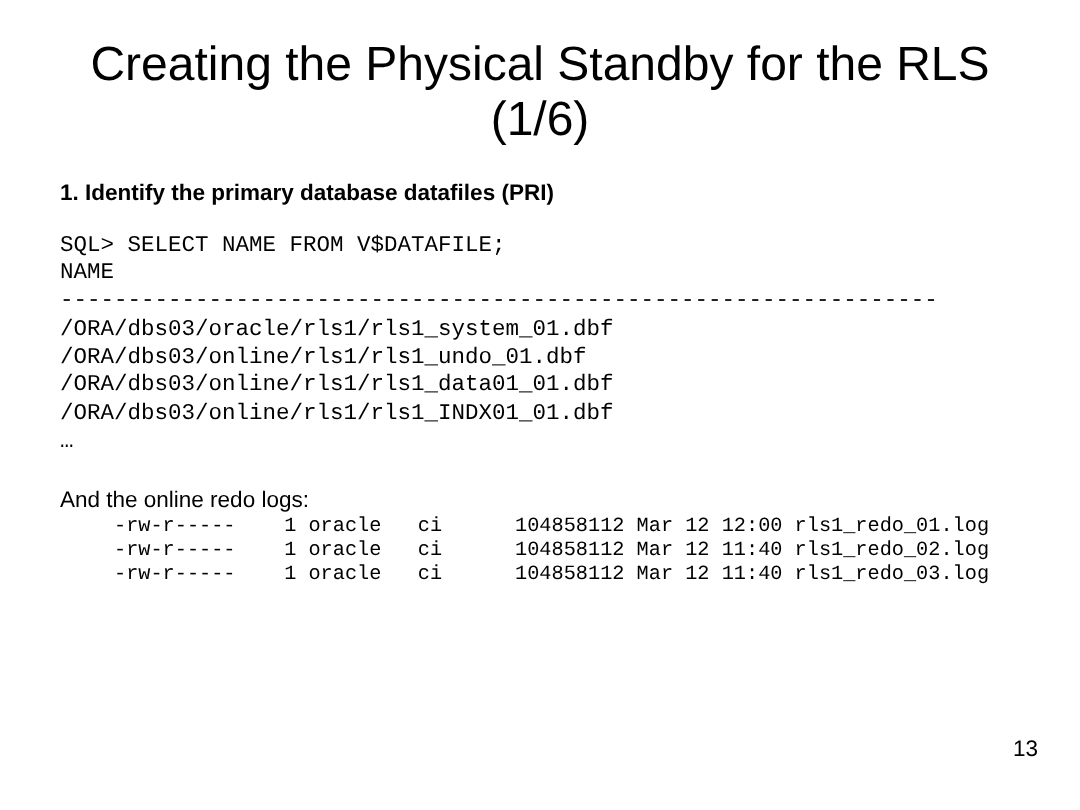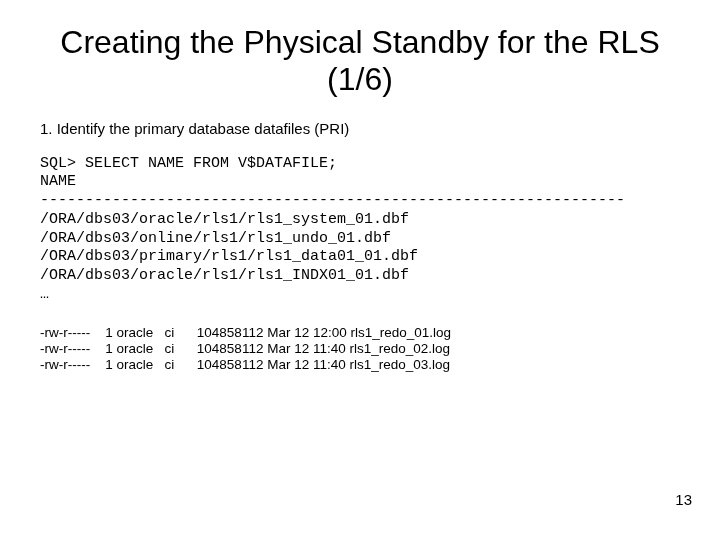--- a/index.html
+++ b/index.html
@@ -20,39 +20,40 @@
   }
   .title {
     font-size: 32px;
     font-weight: 400;
     text-align: center;
     margin: 4px 0 22px 0;
     line-height: 1.15;
   }
   .subhead {
     font-size: 15px;
-    font-weight: normal;
+    font-weight: bold;
     margin: 0 0 18px 0;
   }
   .code {
     font-family: "Courier New", Courier, monospace;
     font-size: 15px;
     white-space: pre;
     line-height: 1.25;
     margin-bottom: 20px;
   }
   .logs-intro {
     font-size: 15px;
     margin-bottom: 2px;
   }
   .logs {
-    font-family: Liberation Sans, sans-serif;
+    font-family: Liberation Mono, monospace;
     font-size: 13.5px;
     white-space: pre;
     line-height: 1.2;
+    margin-left: 36px;
   }
   .page-num {
     position: absolute;
     right: 28px;
     bottom: 16px;
     font-size: 15px;
   }
 </style>
 </head>
 <body>
@@ -61,24 +62,25 @@
 
   <h1 class="title">Creating the Physical Standby for the RLS (1/6)</h1>
 
   <div class="subhead">1. Identify the primary database datafiles (PRI)</div>
 
   <div class="code"><span>SQL&gt; SELECT NAME FROM V$DATAFILE;</span>
 <span>NAME</span>
 <span>-----------------------------------------------------------------</span>
 <span>/ORA/dbs03/oracle/rls1/rls1_system_01.dbf</span>
 <span>/ORA/dbs03/online/rls1/rls1_undo_01.dbf</span>
-<span>/ORA/dbs03/primary/rls1/rls1_data01_01.dbf</span>
-<span>/ORA/dbs03/oracle/rls1/rls1_INDX01_01.dbf</span>
+<span>/ORA/dbs03/online/rls1/rls1_data01_01.dbf</span>
+<span>/ORA/dbs03/online/rls1/rls1_INDX01_01.dbf</span>
 <span>…</span></div>
 
+  <div class="logs-intro">And the online redo logs:</div>
 
   <div class="logs"><span><span>-rw-r-----</span>    <span>1</span> <span>oracle</span>   <span>ci</span>      <span>104858112</span> <span>Mar 12 12:00</span> <span>rls1_redo_01.log</span></span>
 <span><span>-rw-r-----</span>    <span>1</span> <span>oracle</span>   <span>ci</span>      <span>104858112</span> <span>Mar 12 11:40</span> <span>rls1_redo_02.log</span></span>
 <span><span>-rw-r-----</span>    <span>1</span> <span>oracle</span>   <span>ci</span>      <span>104858112</span> <span>Mar 12 11:40</span> <span>rls1_redo_03.log</span></span></div>
 
   <div class="page-num">13</div>
 
 </div>
 
 </body></html>

